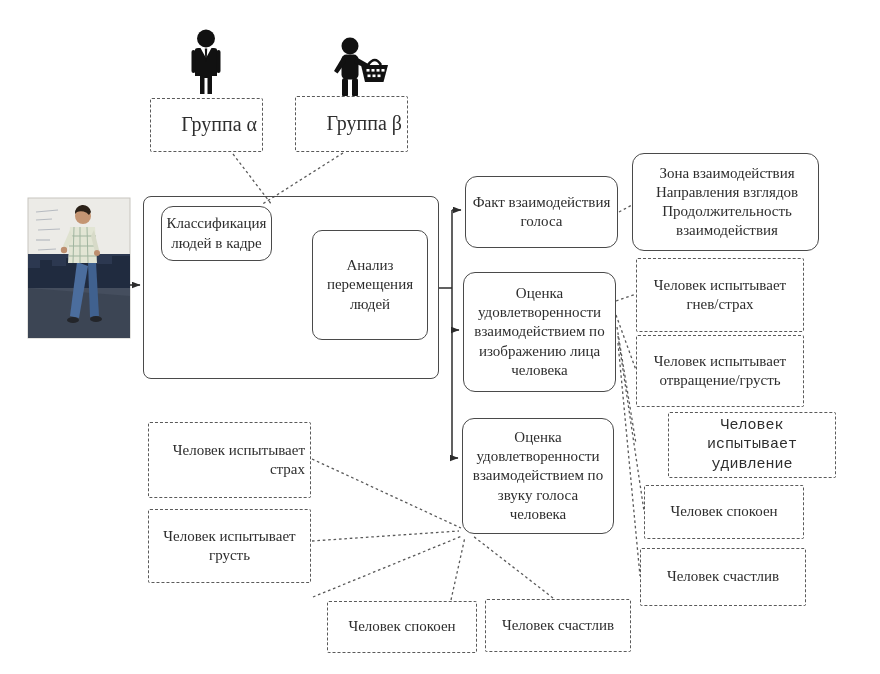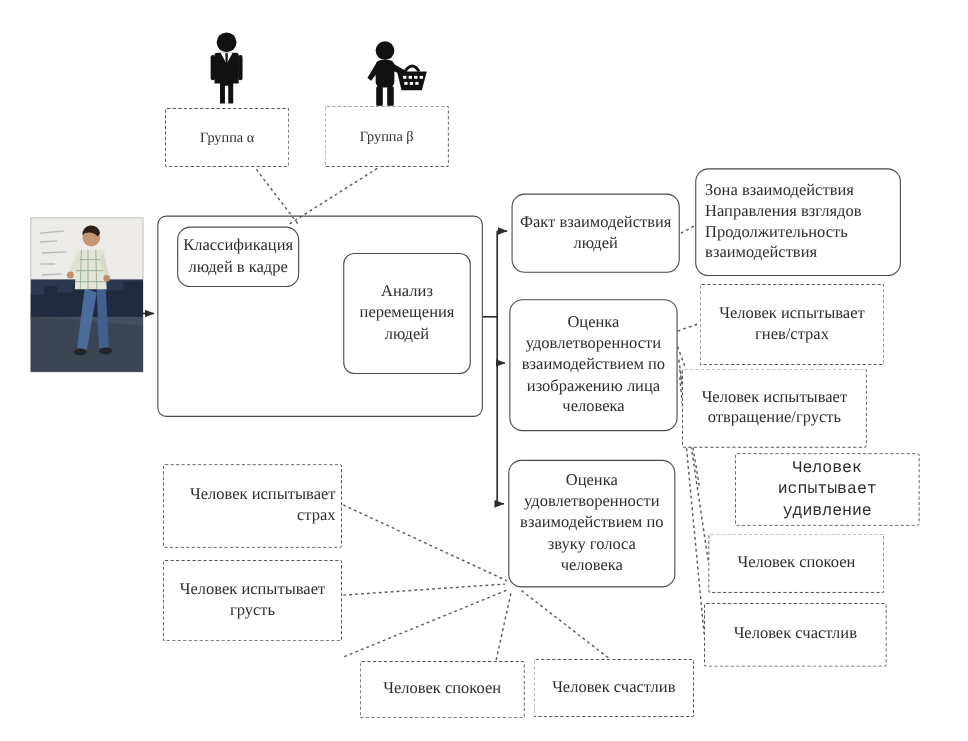--- a/index.html
+++ b/index.html
@@ -5,22 +5,22 @@
   html,body{margin:0;padding:0;background:#fff;}
   .canvas{position:relative;width:880px;height:674px;background:#ffffff;overflow:hidden;
           font-family:"Liberation Serif",serif;color:#2e2e2e;}
   svg.layer{position:absolute;left:0;top:0;z-index:0;}
   .box{position:absolute;box-sizing:border-box;display:flex;align-items:center;justify-content:center;
        text-align:center;font-size:15px;line-height:1.28;background:#fff;z-index:2;padding:3px 5px;}
   .solid{border:1.6px solid #4a4a4a;border-radius:12px;}
   .dashed{border:1.6px dashed #5a5a5a;border-radius:2px;}
   .frame{position:absolute;box-sizing:border-box;border:1.6px solid #4a4a4a;border-radius:8px;
          background:transparent;z-index:1;}
-  .group-label{font-size:13px;}
-  .left-text{justify-content:flex-start;text-align:left;padding-left:8px;white-space:pre-line;}
+  .group-label{font-size:20px;justify-content:flex-end;}
+  .left-text{justify-content:flex-start;text-align:center;padding-left:8px;white-space:pre-line;}
 </style>
 </head>
 <body>
 
 <div class="canvas">
 
   <svg class="layer" width="880" height="674" viewBox="0 0 880 674">
     <defs>
       <marker id="arrow" markerUnits="userSpaceOnUse" markerWidth="11" markerHeight="9" refX="8.5" refY="3.5" orient="auto">
         <path d="M0,0 L9,3.5 L0,7 Z" fill="#2c2c2c"></path>
@@ -134,38 +134,38 @@
   <div class="frame" style="left:143px;top:196px;width:296px;height:183px;"></div>
 
   <div class="box solid" style="left:161px;top:206px;width:111px;height:55px;">
     <span>Классификация людей в кадре</span>
   </div>
   <div class="box solid" style="left:312px;top:230px;width:116px;height:110px;border-radius:10px;">
     <span>Анализ перемещения людей</span>
   </div>
 
   <div class="box solid" style="left:465px;top:176px;width:153px;height:72px;">
-    <span>Факт взаимодействия людей</span>
+    <span>Факт взаимодействия голоса</span>
   </div>
   <div class="box solid left-text" style="left:632px;top:153px;width:187px;height:98px;">
     <span>Зона взаимодействия
 Направления взглядов
 Продолжительность взаимодействия</span>
   </div>
   <div class="box solid" style="left:463px;top:272px;width:153px;height:120px;">
     <span>Оценка удовлетворенности взаимодействием по изображению лица человека</span>
   </div>
   <div class="box solid" style="left:462px;top:418px;width:152px;height:116px;">
     <span>Оценка удовлетворенности взаимодействием по звуку голоса человека</span>
   </div>
 
   <div class="box dashed" style="left:636px;top:258px;width:168px;height:74px;">
     <span>Человек испытывает гнев/страх</span>
   </div>
-  <div class="box dashed" style="left:620px;top:335px;width:168px;height:72px;">
+  <div class="box dashed" style="left:636px;top:335px;width:168px;height:72px;">
     <span>Человек испытывает отвращение/грусть</span>
   </div>
   <div class="box dashed" style="left:668px;top:412px;width:168px;height:66px;font-family:Liberation Mono, monospace;">
     <span>Человек испытывает удивление</span>
   </div>
   <div class="box dashed" style="left:644px;top:485px;width:160px;height:54px;">
     <span>Человек спокоен</span>
   </div>
   <div class="box dashed" style="left:640px;top:548px;width:166px;height:58px;">
     <span>Человек счастлив</span>

